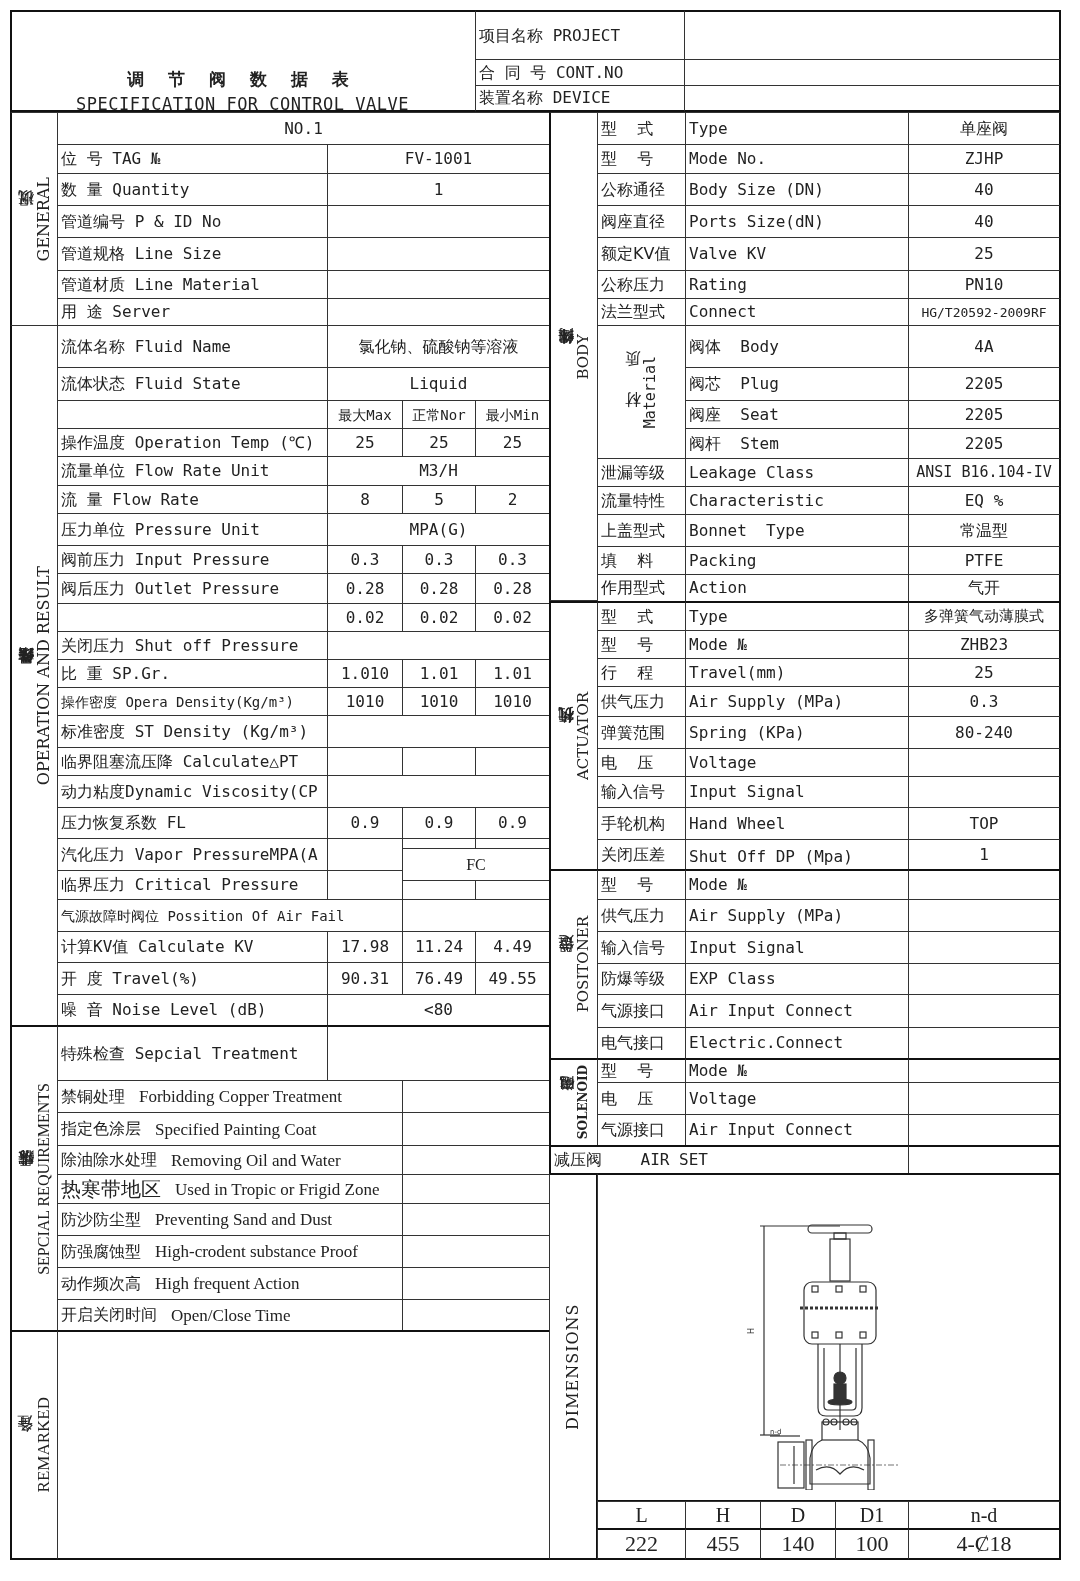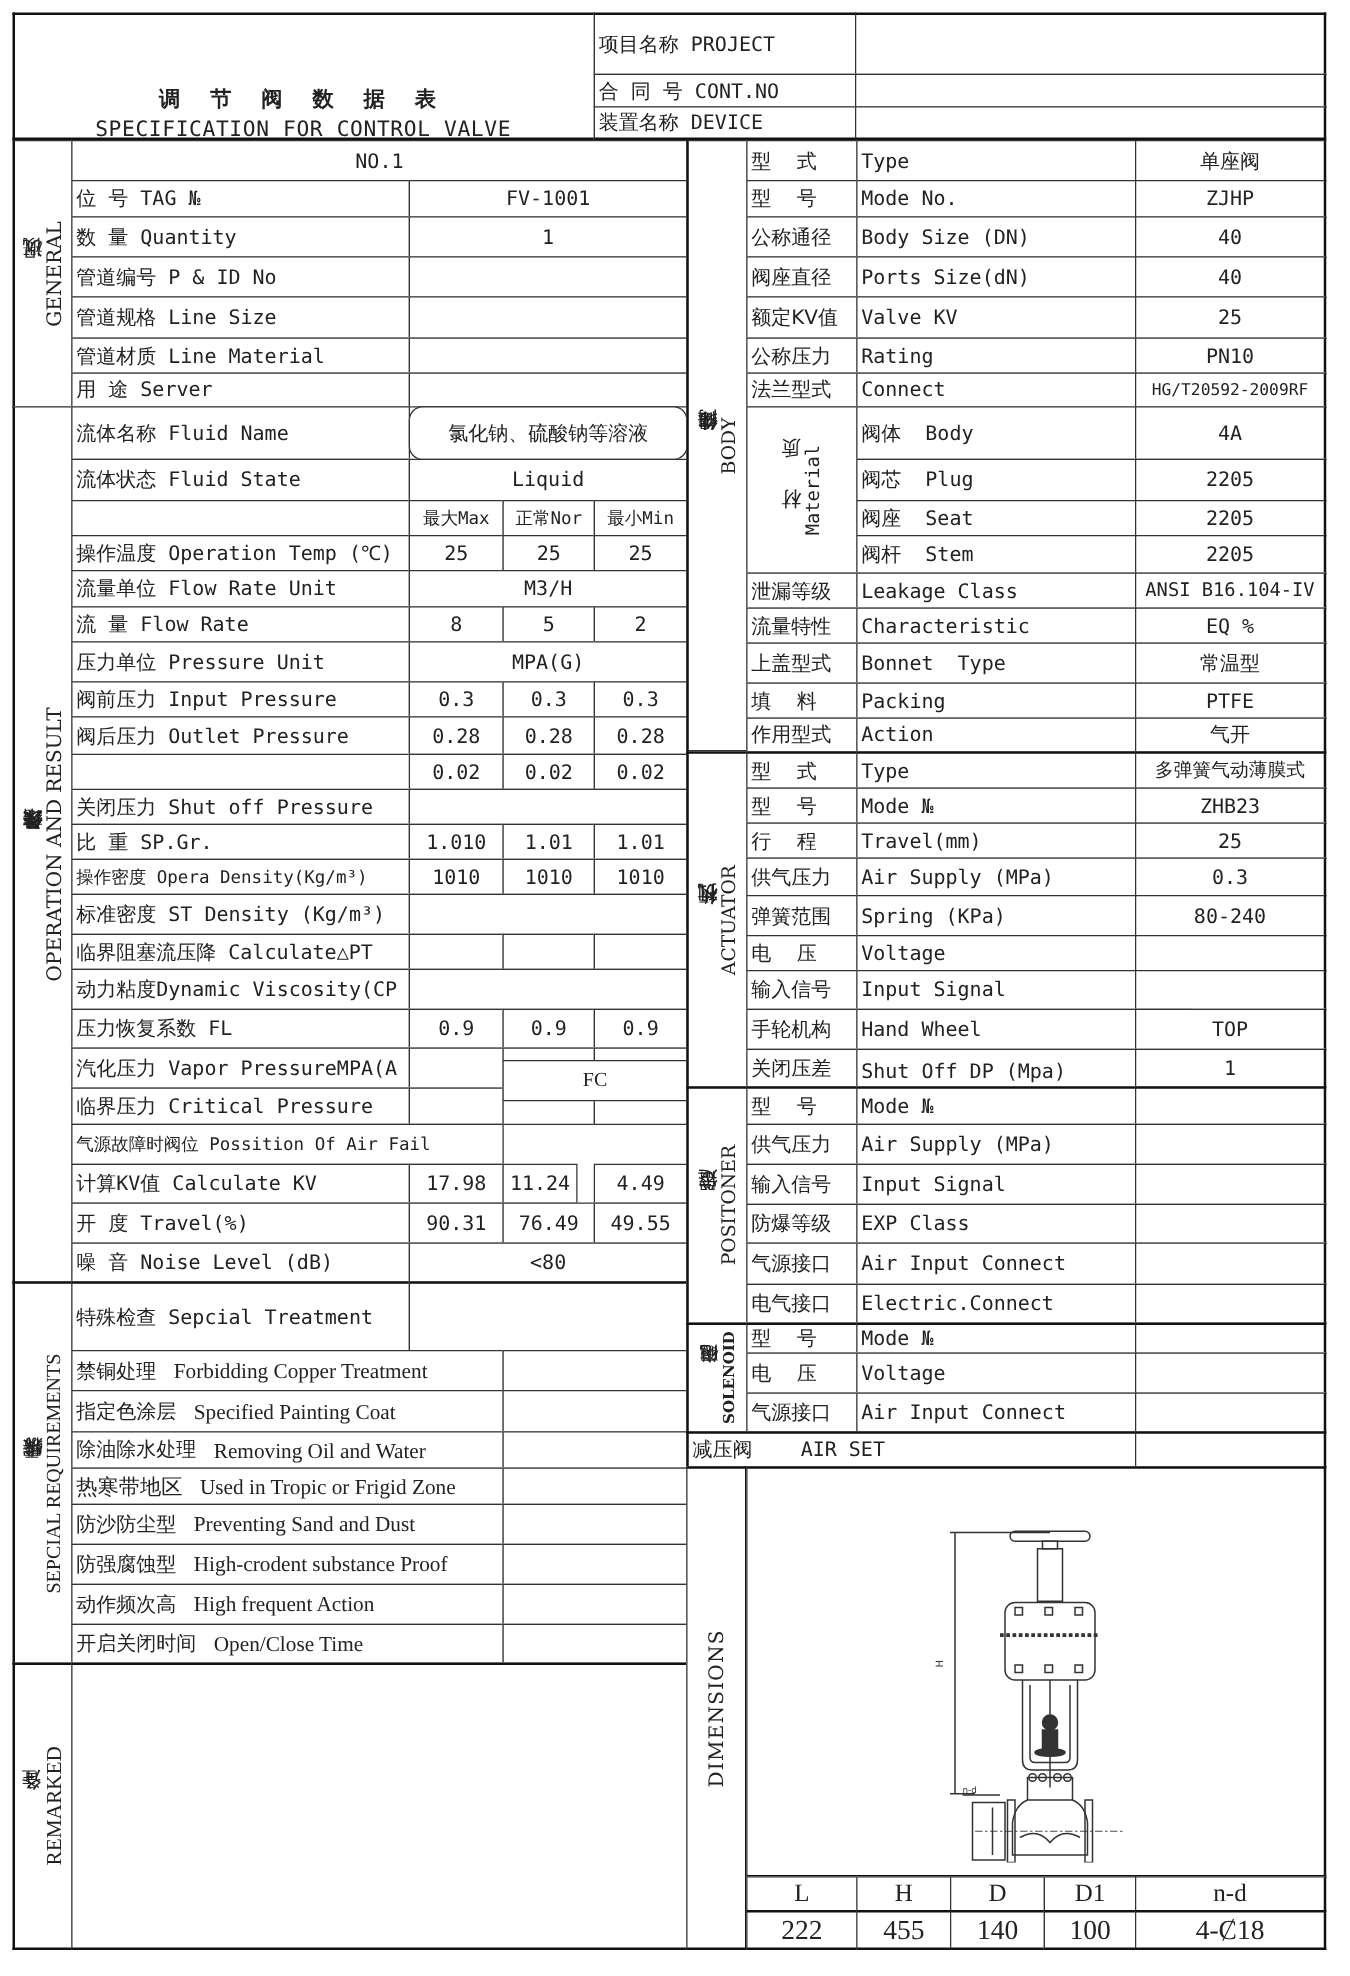--- a/index.html
+++ b/index.html
@@ -57,21 +57,21 @@
   <div class="c ctr" style="left:327px;top:270px;width:223px;height:29px;"></div>
   <div class="c lbl" style="left:57px;top:298px;width:271px;height:28px;">用    途 Server</div>
   <div class="c ctr" style="left:327px;top:298px;width:223px;height:28px;"></div>
 
   <div class="c vert2" style="left:10px;top:325px;width:48px;height:701px;border-left:2px solid #111;justify-content:center;">
     <span style="font-family:'DejaVu Sans',sans-serif;font-size:16px;">操作条件及结果</span>
     <span style="font-family:'DejaVu Serif',serif;font-size:16px;">OPERATION AND RESULT</span>
   </div>
 
   <div class="c lbl" style="left:57px;top:325px;width:271px;height:43px;">流体名称 Fluid Name</div>
-  <div class="c ctr" style="left:327px;top:325px;width:223px;height:43px;font-family:'DejaVu Sans',sans-serif;border-radius:11px;">氯化钠、硫酸钠等溶液</div>
+  <div class="c ctr" style="left:327px;top:325px;width:223px;height:43px;font-family:'DejaVu Sans',sans-serif;">氯化钠、硫酸钠等溶液</div>
   <div class="c lbl" style="left:57px;top:367px;width:271px;height:34px;">流体状态 Fluid State</div>
   <div class="c ctr" style="left:327px;top:367px;width:223px;height:34px;">Liquid</div>
 
   <div class="c lbl" style="left:57px;top:400px;width:271px;height:29px;"></div>
   <div class="c ctr small" style="left:327px;top:400px;width:76px;height:29px;padding:0;">最大Max</div>
   <div class="c ctr small" style="left:402px;top:400px;width:74px;height:29px;padding:0;">正常Nor</div>
   <div class="c ctr small" style="left:475px;top:400px;width:75px;height:29px;padding:0;">最小Min</div>
 
   <div class="c lbl" style="left:57px;top:428px;width:271px;height:29px;font-size:16px;">操作温度 Operation Temp (℃)</div>
   <div class="c ctr" style="left:327px;top:428px;width:76px;height:29px;">25</div>
@@ -140,21 +140,21 @@
   <div class="c lbl" style="left:57px;top:870px;width:271px;height:30px;">临界压力 Critical  Pressure</div>
   <div class="c ctr" style="left:327px;top:870px;width:76px;height:30px;"></div>
   <div class="c ctr" style="left:402px;top:870px;width:74px;height:30px;"></div>
   <div class="c ctr" style="left:475px;top:870px;width:75px;height:30px;"></div>
 
   <div class="c lbl small" style="left:57px;top:899px;width:346px;height:33px;">气源故障时阀位 Possition Of Air Fail</div>
   <div class="c ctr" style="left:402px;top:848px;width:148px;height:33px;font-family:Liberation Serif, serif;">FC</div>
 
   <div class="c lbl" style="left:57px;top:931px;width:271px;height:32px;">计算KV值 Calculate KV</div>
   <div class="c ctr" style="left:327px;top:931px;width:76px;height:32px;">17.98</div>
-  <div class="c ctr" style="left:402px;top:931px;width:60px;height:32px;">11.24</div>
+  <div class="c ctr" style="left:402px;top:931px;width:74px;height:32px;">11.24</div>
   <div class="c ctr" style="left:475px;top:931px;width:75px;height:32px;">4.49</div>
 
   <div class="c lbl" style="left:57px;top:962px;width:271px;height:33px;">开    度 Travel(%)</div>
   <div class="c ctr" style="left:327px;top:962px;width:76px;height:33px;">90.31</div>
   <div class="c ctr" style="left:402px;top:962px;width:74px;height:33px;">76.49</div>
   <div class="c ctr" style="left:475px;top:962px;width:75px;height:33px;">49.55</div>
 
   <div class="c lbl" style="left:57px;top:994px;width:271px;height:32px;">噪    音 Noise Level (dB)</div>
   <div class="c ctr" style="left:327px;top:994px;width:223px;height:32px;">&lt;80</div>
 
@@ -177,21 +177,21 @@
   </div>
   <div class="c ctr" style="left:402px;top:1112px;width:148px;height:34px;"></div>
 
   <div class="c lbl" style="left:57px;top:1145px;width:346px;height:30px;">
     <span style="font-family:'DejaVu Sans',sans-serif;font-size:16px;">除油除水处理</span>
     <span class="serif" style="margin-left:14px;">Removing Oil and Water</span>
   </div>
   <div class="c ctr" style="left:402px;top:1145px;width:148px;height:30px;"></div>
 
   <div class="c lbl" style="left:57px;top:1174px;width:346px;height:30px;">
-    <span style="font-family:Liberation Serif, serif;font-size:17px;">热寒带地区</span>
+    <span style="font-family:Liberation Serif, serif;font-size:20px;">热寒带地区</span>
     <span class="serif" style="margin-left:14px;">Used in Tropic or Frigid Zone</span>
   </div>
   <div class="c ctr" style="left:402px;top:1174px;width:148px;height:30px;"></div>
 
   <div class="c lbl" style="left:57px;top:1203px;width:346px;height:33px;">
     <span style="font-family:'DejaVu Sans',sans-serif;font-size:16px;">防沙防尘型</span>
     <span class="serif" style="margin-left:14px;">Preventing Sand and Dust</span>
   </div>
   <div class="c ctr" style="left:402px;top:1203px;width:148px;height:33px;"></div>
 

